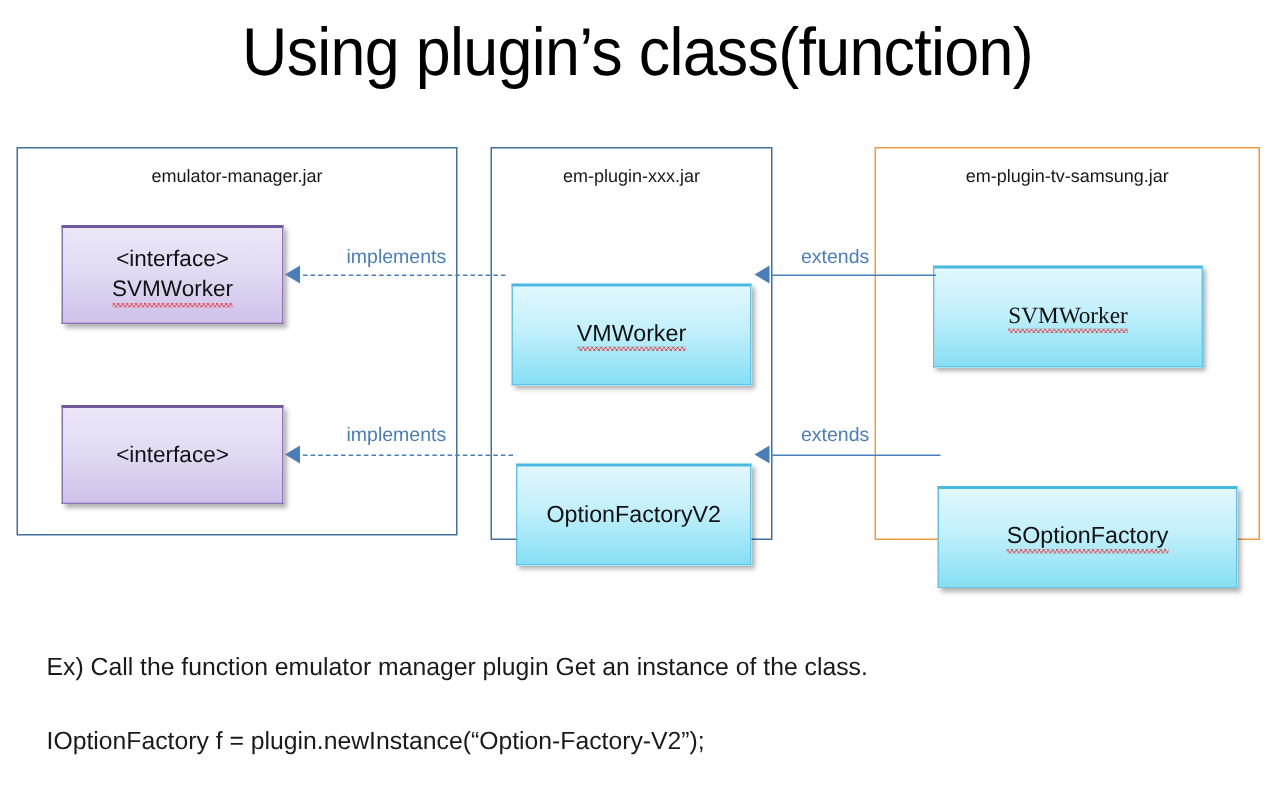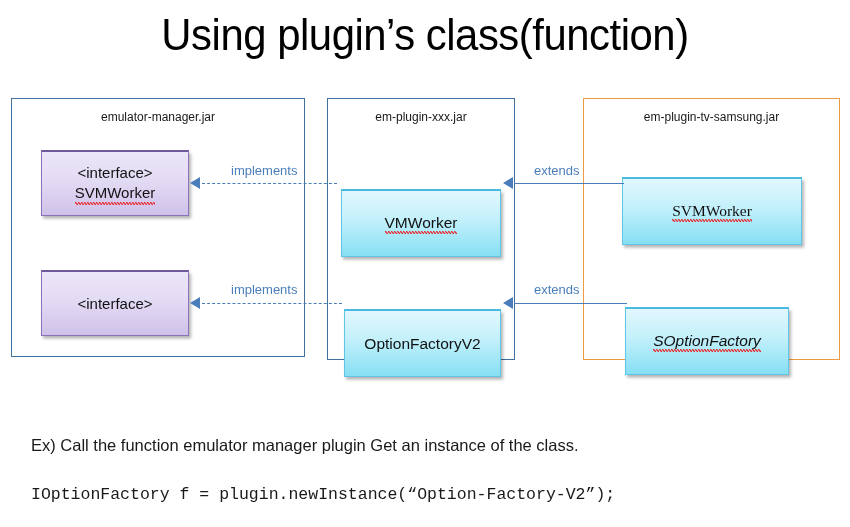--- a/index.html
+++ b/index.html
@@ -115,21 +115,21 @@
     background-repeat: repeat-x;
     background-position: 0 0, 1.5px 0;
   }
   .node.cls .sq::after { bottom: 0px; }
 
   #node-ivmworker      { left: 41px;  top: 150px; width: 148px; height: 66px; }
   #node-ioptionfactory { left: 41px;  top: 270px; width: 148px; height: 66px; }
   #node-vmworker       { left: 341px; top: 148px; width: 160px; height: 68px; }
   #node-optionfactoryv2{ left: 344px; top: 268px; width: 157px; height: 68px; }
   #node-svmworker      { left: 622px; top: 136px; width: 180px; height: 68px; font-family: Liberation Serif, serif; }
-  #node-soptionfactory { left: 625px; top: 266px; width: 164px; height: 68px; font-style: italic; }
+  #node-soptionfactory { left: 625px; top: 283px; width: 200px; height: 68px; }
 
   
   .edge {
     position: absolute;
     height: 1px;
   }
   .edge.implements {
     border-top: 1.4px dashed #4a7ebb;
   }
   .edge.extends {
@@ -171,21 +171,21 @@
   .body-text {
     position: absolute;
     font-size: 16.5px;
     line-height: 23px;
     color: #1a1a1a;
     white-space: nowrap;
     margin-top: 16px;
   }
   #text-example { left: 31px; top: 418px; }
   #text-code    { left: 31px; top: 467px; }
-  #text-code .code-line { display: block; font-family: Liberation Mono, monospace; }
+  #text-code .code-line { display: block; }
 </style>
 </head>
 <body>
 
 <div class="slide-title">Using plugin’s class(function)</div>
 
 <div class="jar" id="jar-emulator-manager">
   <div class="jar-label">emulator-manager.jar</div>
 </div>
 

